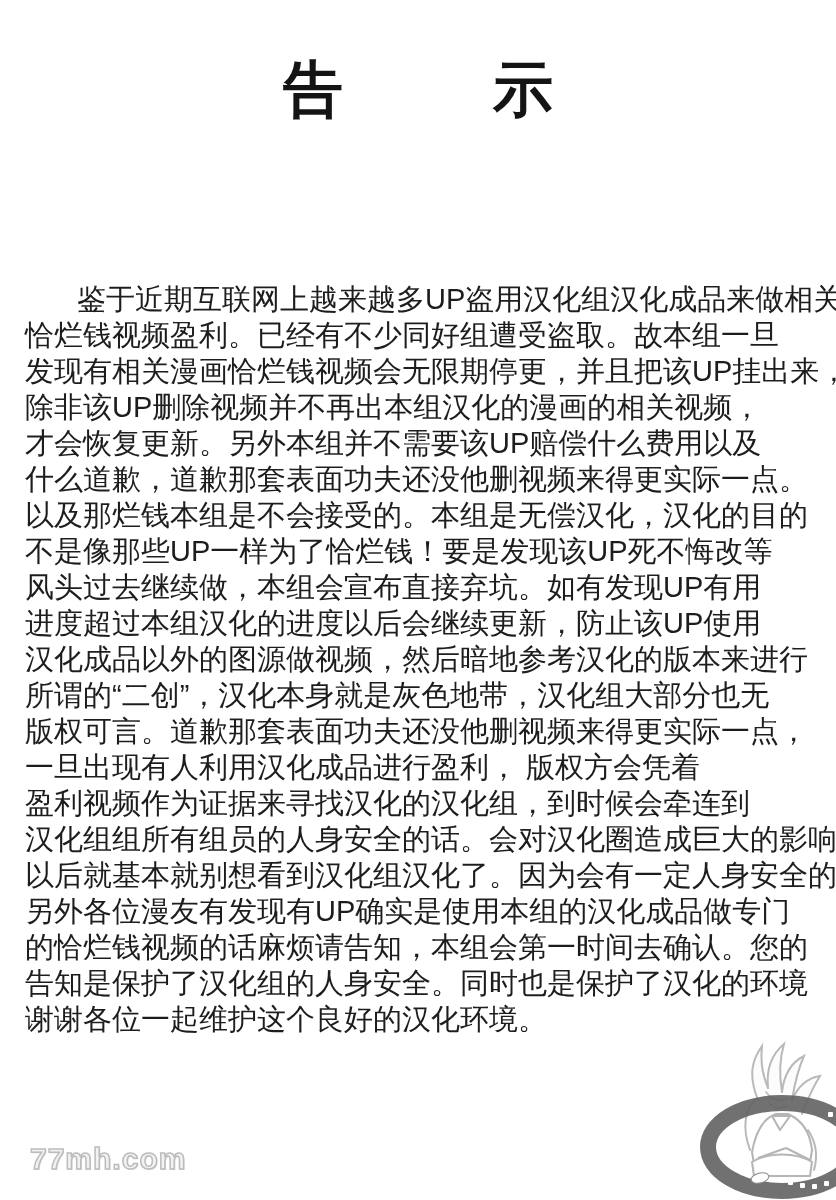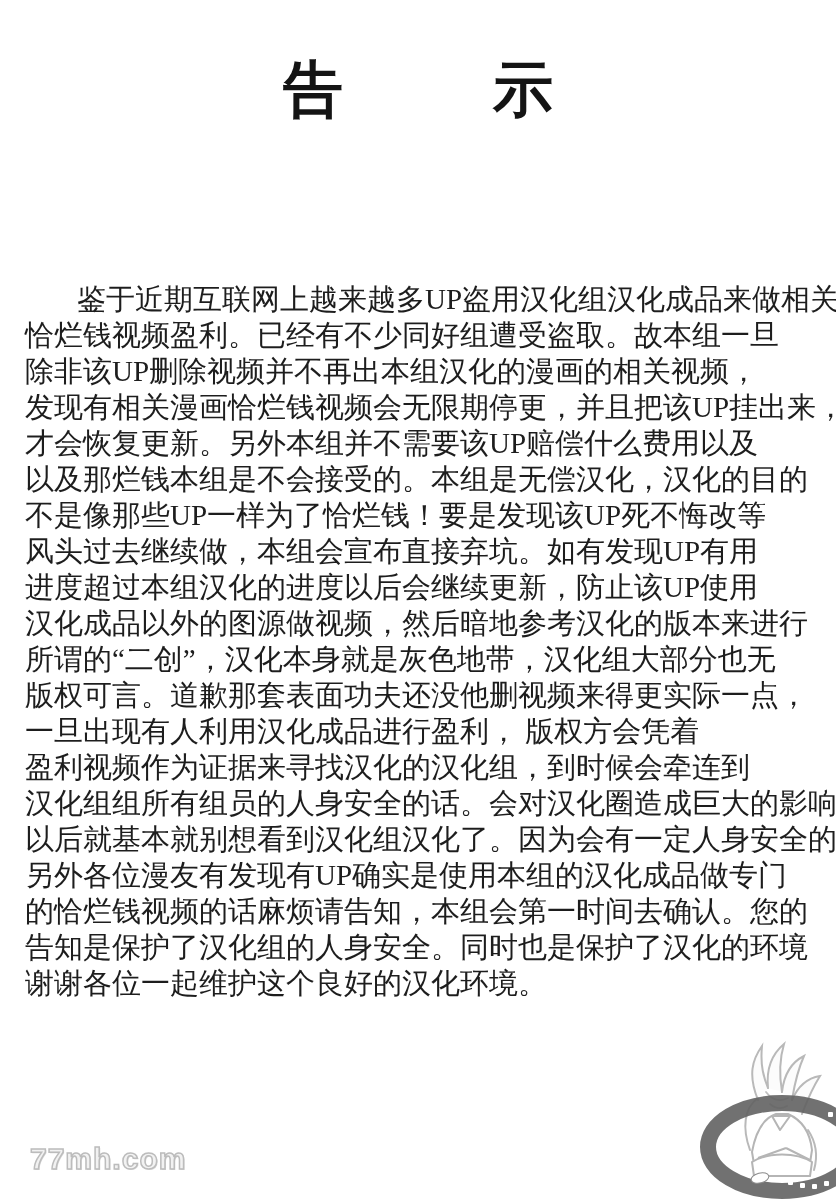--- a/index.html
+++ b/index.html
@@ -33,21 +33,21 @@
     position: absolute;
     left: 25px;
     top: 281px;
     width: 806px;
     font-size: 29px;
     line-height: 36px;
     color: #1d1d1d;
     font-weight: 400;
     z-index: 1;
   }
-  .notice-line { white-space: nowrap; font-family: Liberation Serif, serif; }
+  .notice-line { white-space: nowrap; }
   .notice-line.indented { padding-left: 52px; }
 
   
   .watermark {
     position: absolute;
     left: 30px;
     top: 1142px;
     font-size: 30px;
     font-weight: bold;
     letter-spacing: 1px;
@@ -106,23 +106,24 @@
     <path d="M112 122 C116 100 124 88 136 84 L148 84 C162 90 170 102 172 120 L168 146 L116 146 Z"></path>
     <path d="M132 86 L140 100 L150 86 Z"></path>
     <path d="M112 132 C128 122 156 122 172 132 L170 146 L114 146 Z"></path>
     <path d="M118 128 L146 118 M146 118 L170 130"></path>
   </g>
 </svg>
 
 <div class="notice-body">
   <div class="notice-line indented">鉴于近期互联网上越来越多UP盗用汉化组汉化成品来做相关</div>
   <div class="notice-line">恰烂钱视频盈利。已经有不少同好组遭受盗取。故本组一旦</div>
+  <div class="notice-line">发现有相关漫画恰烂钱视频会无限期停更，并且把该UP挂出来，</div>
   <div class="notice-line">除非该UP删除视频并不再出本组汉化的漫画的相关视频，</div>
-  <div class="notice-line">发现有相关漫画恰烂钱视频会无限期停更，并且把该UP挂出来，</div>
   <div class="notice-line">才会恢复更新。另外本组并不需要该UP赔偿什么费用以及</div>
+  <div class="notice-line">什么道歉，道歉那套表面功夫还没他删视频来得更实际一点。</div>
   <div class="notice-line">以及那烂钱本组是不会接受的。本组是无偿汉化，汉化的目的</div>
   <div class="notice-line">不是像那些UP一样为了恰烂钱！要是发现该UP死不悔改等</div>
   <div class="notice-line">风头过去继续做，本组会宣布直接弃坑。如有发现UP有用</div>
   <div class="notice-line">进度超过本组汉化的进度以后会继续更新，防止该UP使用</div>
   <div class="notice-line">汉化成品以外的图源做视频，然后暗地参考汉化的版本来进行</div>
   <div class="notice-line">所谓的“二创”，汉化本身就是灰色地带，汉化组大部分也无</div>
   <div class="notice-line">版权可言。道歉那套表面功夫还没他删视频来得更实际一点，</div>
   <div class="notice-line">一旦出现有人利用汉化成品进行盈利， 版权方会凭着</div>
   <div class="notice-line">盈利视频作为证据来寻找汉化的汉化组，到时候会牵连到</div>
   <div class="notice-line">汉化组组所有组员的人身安全的话。会对汉化圈造成巨大的影响，</div>

